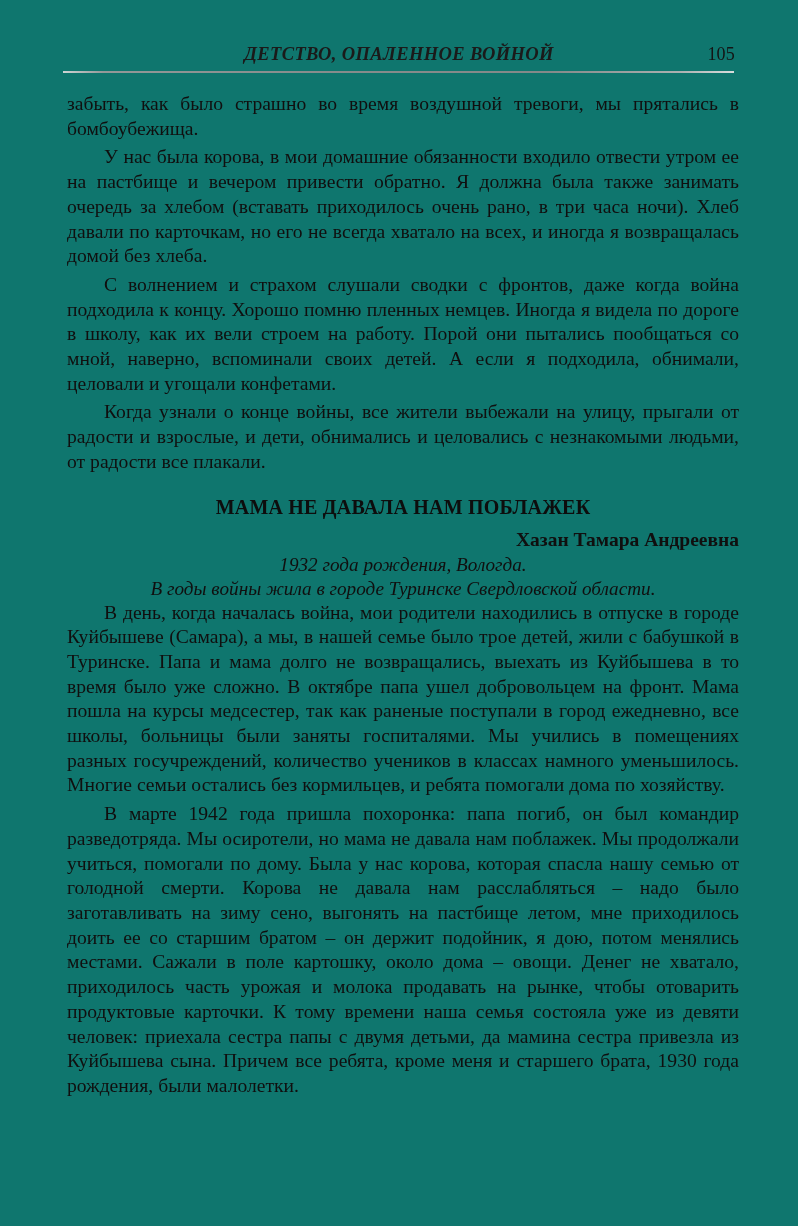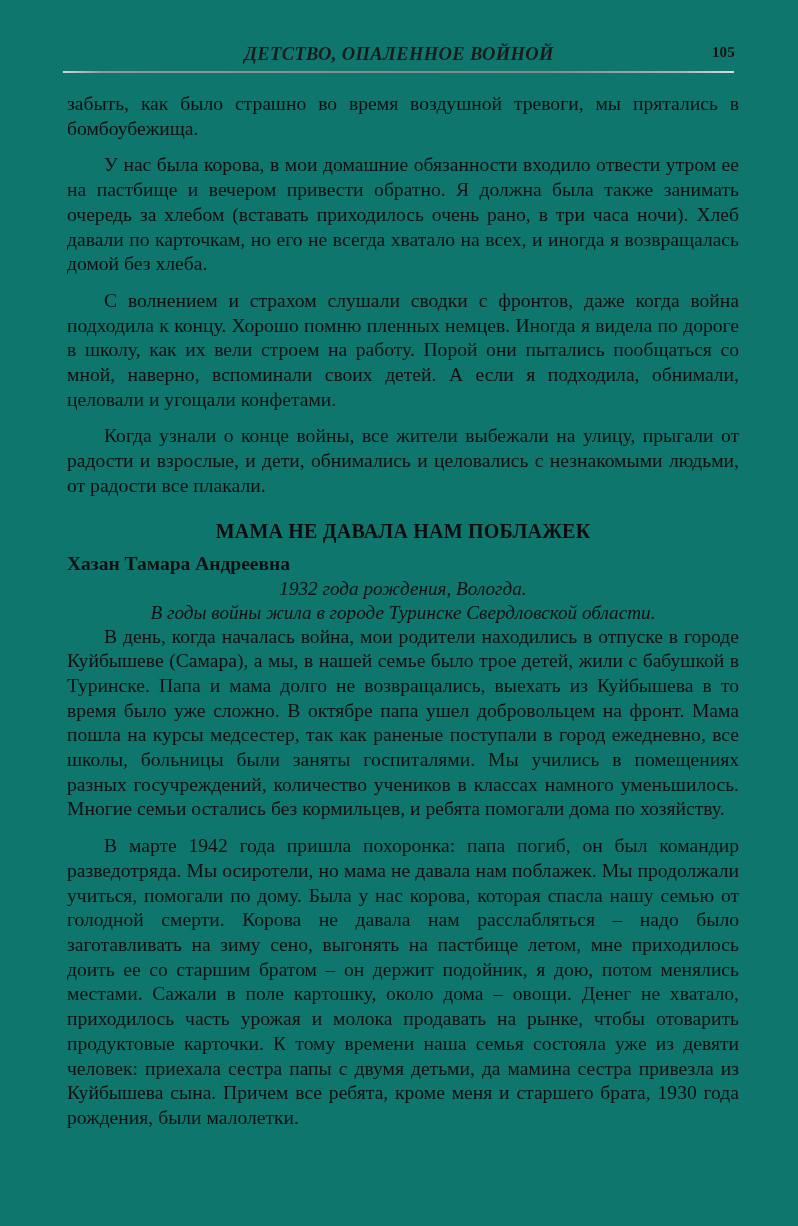--- a/index.html
+++ b/index.html
@@ -35,22 +35,22 @@
     font-style: italic;
     font-weight: bold;
     font-size: 18.5px;
     letter-spacing: 0.4px;
     color: #1a1a1a;
   }
   .runhead-pageno {
     position: absolute;
     right: 0;
     top: 0;
-    font-weight: bold;
-    font-size: 15px;
+    font-weight: normal;
+    font-size: 18px;
     color: #141414;
     letter-spacing: 0.2px;
   }
   .runhead-rule {
     position: absolute;
     left: 63px;
     top: 71px;
     width: 671px;
     height: 2px;
     background: linear-gradient(to right,
@@ -70,38 +70,38 @@
     margin: 0;
     font-size: 19.6px;
     line-height: 24.7px;
     text-align: justify;
     text-justify: inter-word;
     text-indent: 37px;
     hyphens: manual;
     word-spacing: 0.1px;
   }
   p.body.noindent { text-indent: 0; }
-  p.body + p.body { margin-top: 12px; }
+  p.body + p.body { margin-top: 4px; }
 
   
   .story-head {
     margin-top: 17px;
   }
   .story-title {
     margin: 0;
     text-align: center;
     font-weight: bold;
     font-size: 20px;
     line-height: 30px;
     letter-spacing: 0.2px;
     color: #0d0d0d;
   }
   .byline-author {
     margin: 6px 0 0 0;
-    text-align: left;
+    text-align: right;
     font-weight: bold;
     font-size: 19.5px;
     line-height: 24px;
   }
   .byline-line {
     margin: 1px 0 0 0;
     text-align: center;
     font-style: italic;
     font-size: 19.2px;
     line-height: 23.5px;

